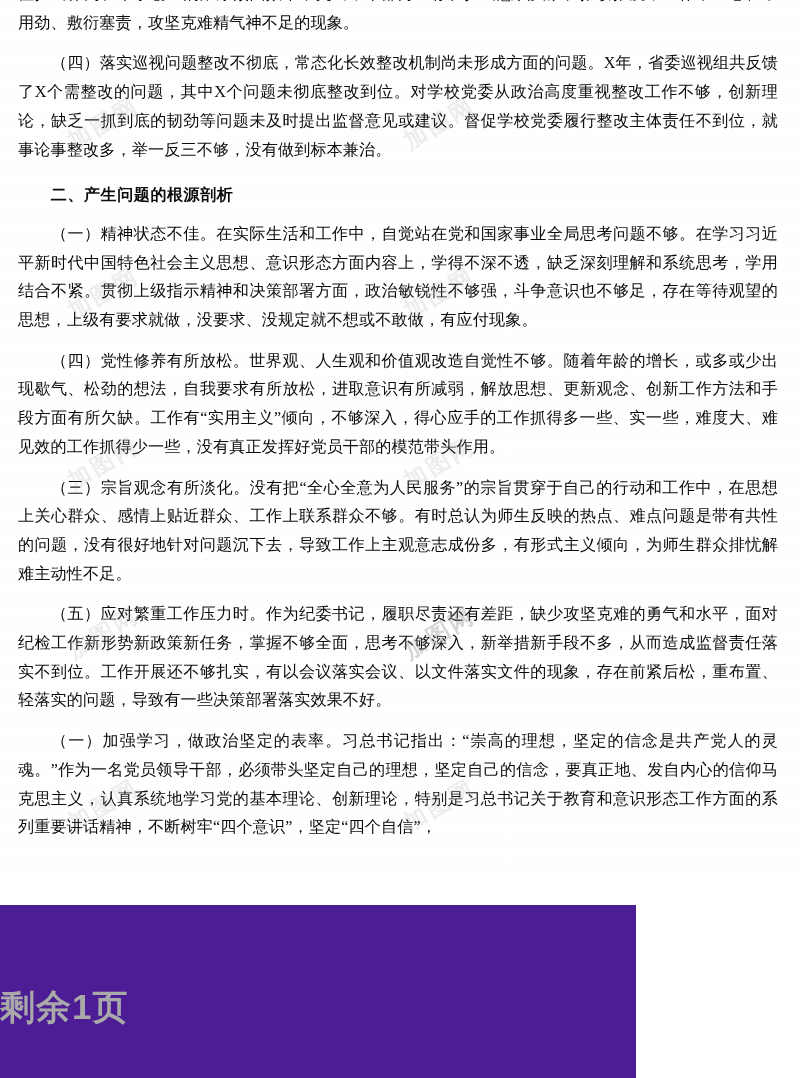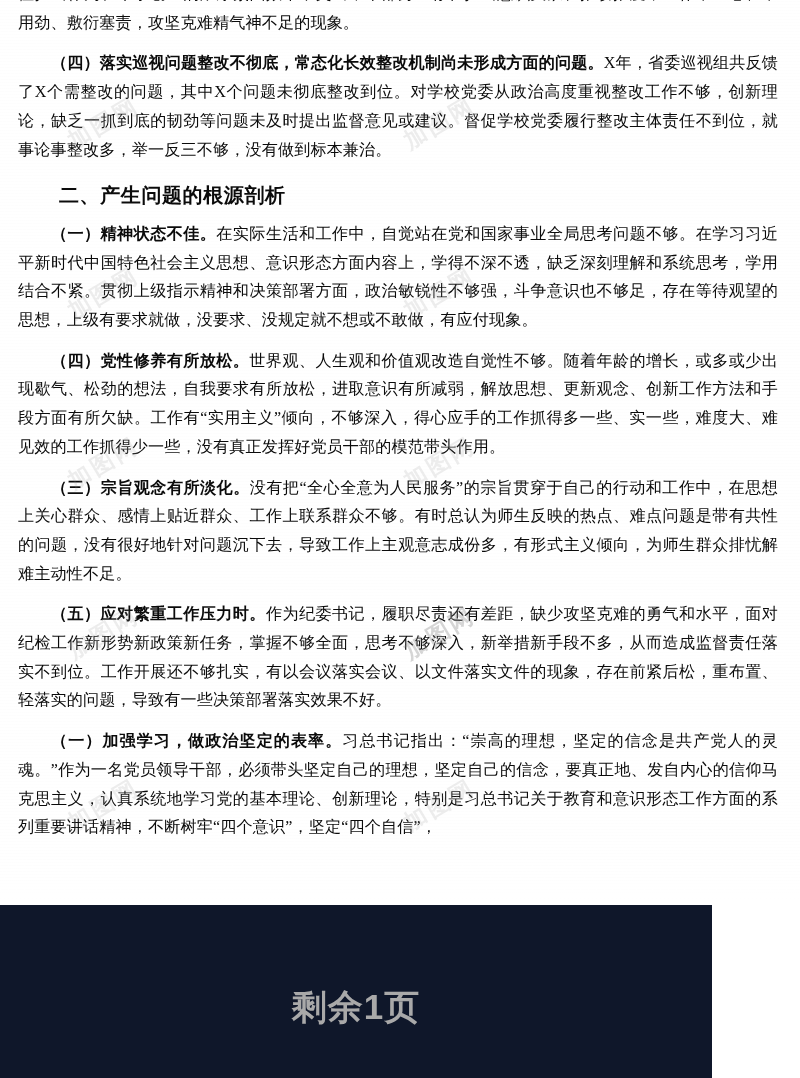--- a/index.html
+++ b/index.html
@@ -54,25 +54,25 @@
   .para.clipped-top {
     text-indent: 0;
     margin-top: -20px;
   }
 
   .para + .para {
     margin-top: 12px;
   }
 
   .lead {
-    font-weight: bold;
+    font-weight: normal;
   }
 
   .heading {
-    font-size: 20px;
+    font-size: 16px;
     line-height: 28.7px;
     font-weight: bold;
     text-indent: 2.05em;
     letter-spacing: 0.6px;
     margin: 17px 0 10px 0;
   }
 
   
   #grain {
     position: absolute;
@@ -111,26 +111,26 @@
   .wm.w8 { left: 62px;  top: 812px; }
   .wm.w9 { left: 398px; top: 130px; }
   .wm.w10{ left: 62px;  top: 130px; }
   .wm.dark { color: rgba(120,120,120,0.30); }
 
   
   #overlay {
     position: absolute;
     left: 0;
     top: 905px;
-    width: 712px;
+    width: 636px;
     height: 173px;
-    background: #0f172a;
+    background: #4c1d95;
     display: flex;
     align-items: center;
-    justify-content: center;
+    justify-content: flex-start;
   }
   #overlay-inner {
     display: flex;
     align-items: baseline;
     gap: 30px;
     transform: translateY(16px);
   }
   .ov-text {
     color: #a9a9a9;
     font-size: 35px;

